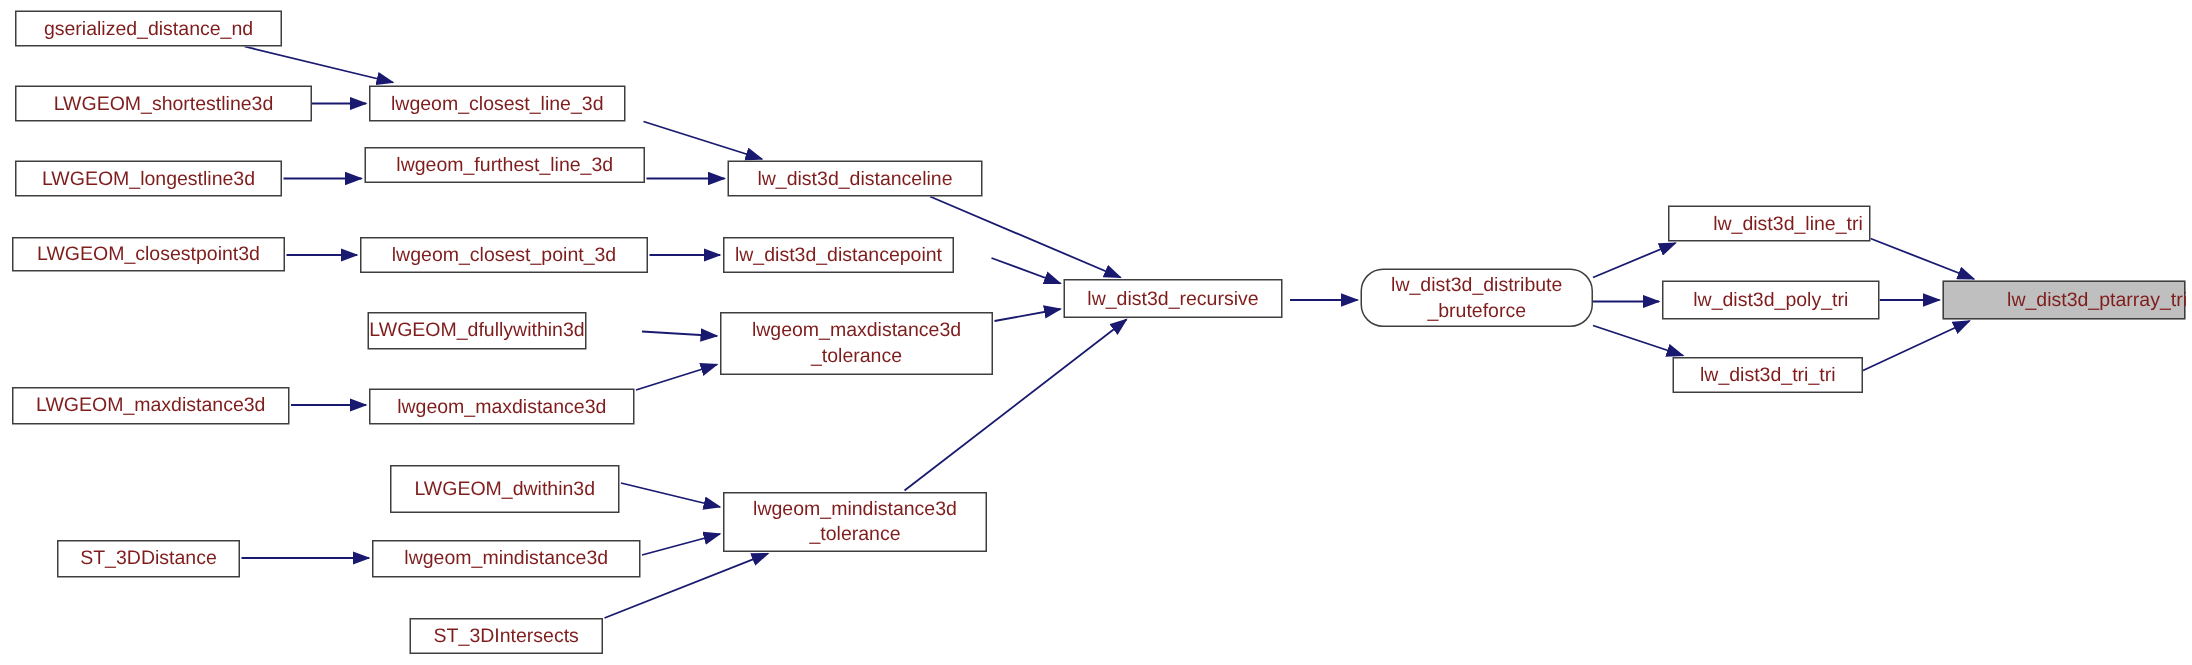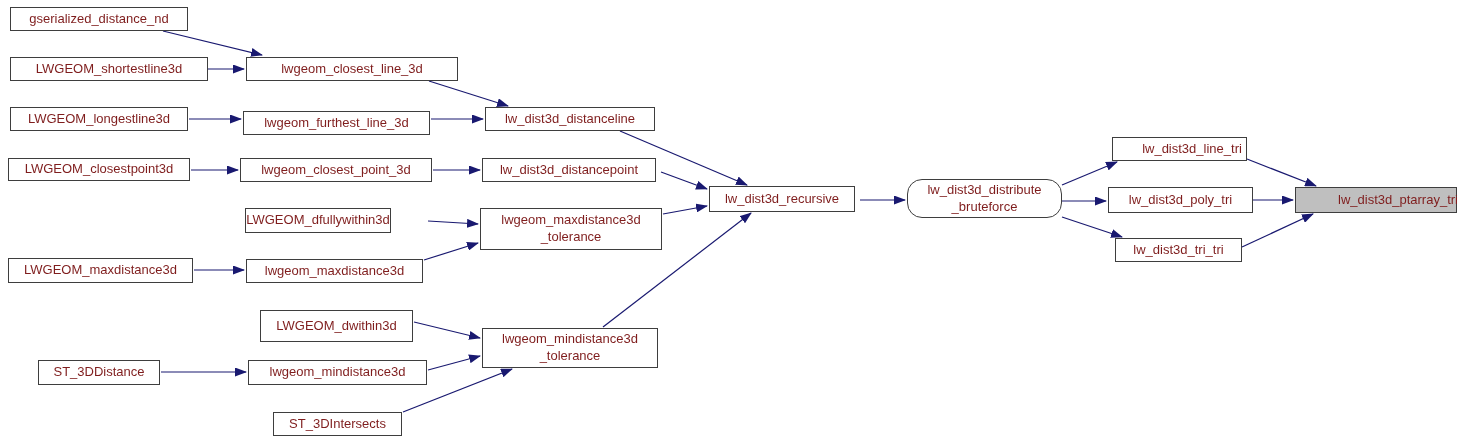--- a/index.html
+++ b/index.html
@@ -78,30 +78,30 @@
       <line x1="1253" y1="200" x2="1293" y2="200" stroke="#191970" stroke-width="1.2" marker-end="url(#arrowhead)"></line>
       <line x1="1242" y1="247" x2="1313" y2="214" stroke="#191970" stroke-width="1.2" marker-end="url(#arrowhead)"></line>
     </svg>
   <div id="nodes-layer">
       <div class="node" style="left: 10px; top: 7px; width: 178px; height: 24px;"><span>gserialized_distance_nd</span></div>
       <div class="node" style="left: 10px; top: 57px; width: 198px; height: 24px;"><span>LWGEOM_shortestline3d</span></div>
       <div class="node" style="left: 10px; top: 107px; width: 178px; height: 24px;"><span>LWGEOM_longestline3d</span></div>
       <div class="node" style="left: 8px; top: 158px; width: 182px; height: 23px;"><span>LWGEOM_closestpoint3d</span></div>
       <div class="node" style="left: 8px; top: 258px; width: 185px; height: 25px;"><span>LWGEOM_maxdistance3d</span></div>
       <div class="node" style="left: 38px; top: 360px; width: 122px; height: 25px;"><span>ST_3DDistance</span></div>
-      <div class="node" style="left: 246px; top: 57px; width: 212px; height: 24px;"><span>lwgeom_closest_line_3d</span></div>
-      <div class="node" style="left: 243px; top: 111px; width: 187px; height: 24px;"><span>lwgeom_furthest_line_3d</span></div>
+      <div class="node" style="left: 246px; top: 57px; width: 171px; height: 24px;"><span>lwgeom_closest_line_3d</span></div>
+      <div class="node" style="left: 243px; top: 98px; width: 187px; height: 24px;"><span>lwgeom_furthest_line_3d</span></div>
       <div class="node" style="left: 240px; top: 158px; width: 192px; height: 24px;"><span>lwgeom_closest_point_3d</span></div>
       <div class="node" style="left: 245px; top: 208px; width: 146px; height: 25px;"><span>LWGEOM_dfullywithin3d</span></div>
       <div class="node" style="left: 246px; top: 259px; width: 177px; height: 24px;"><span>lwgeom_maxdistance3d</span></div>
       <div class="node" style="left: 260px; top: 310px; width: 153px; height: 32px;"><span>LWGEOM_dwithin3d</span></div>
       <div class="node" style="left: 248px; top: 360px; width: 179px; height: 25px;"><span>lwgeom_mindistance3d</span></div>
       <div class="node" style="left: 273px; top: 412px; width: 129px; height: 24px;"><span>ST_3DIntersects</span></div>
       <div class="node" style="left: 485px; top: 107px; width: 170px; height: 24px;"><span>lw_dist3d_distanceline</span></div>
-      <div class="node" style="left: 482px; top: 158px; width: 174px; height: 24px;"><span>lw_dist3d_distancepoint</span></div>
+      <div class="node" style="left: 482px; top: 158px; width: 154px; height: 24px;"><span>lw_dist3d_distancepoint</span></div>
       <div class="node" style="left: 480px; top: 208px; width: 182px; height: 42px;"><span>lwgeom_maxdistance3d
 _tolerance</span></div>
       <div class="node" style="left: 482px; top: 328px; width: 176px; height: 40px;"><span>lwgeom_mindistance3d
 _tolerance</span></div>
       <div class="node" style="left: 709px; top: 186px; width: 146px; height: 26px;"><span>lw_dist3d_recursive</span></div>
       <div class="node" style="left: 907px; top: 179px; width: 155px; height: 39px; border-radius: 15px;"><span>lw_dist3d_distribute
 _bruteforce</span></div>
       <div class="node" style="left: 1112px; top: 137px; width: 135px; height: 24px; padding-left: 25px;"><span>lw_dist3d_line_tri</span></div>
       <div class="node" style="left: 1108px; top: 187px; width: 145px; height: 26px;"><span>lw_dist3d_poly_tri</span></div>
       <div class="node" style="left: 1115px; top: 238px; width: 127px; height: 24px;"><span>lw_dist3d_tri_tri</span></div>

